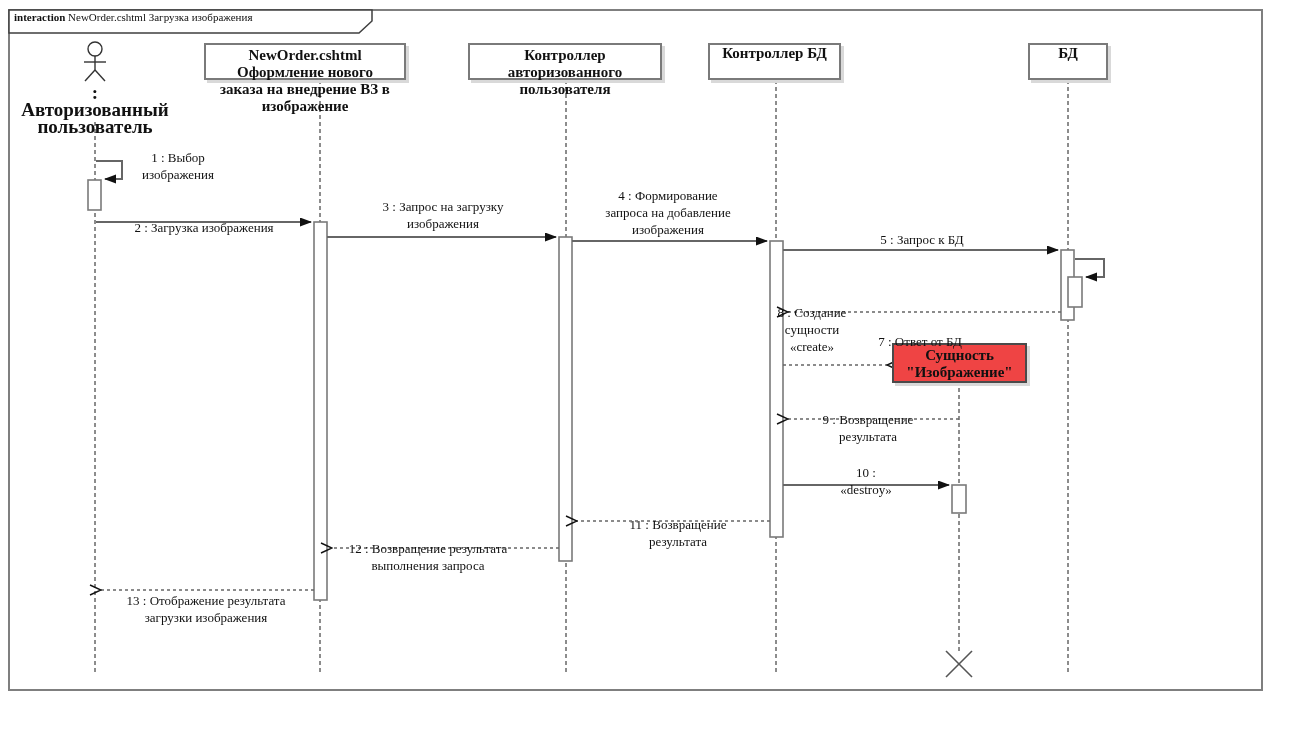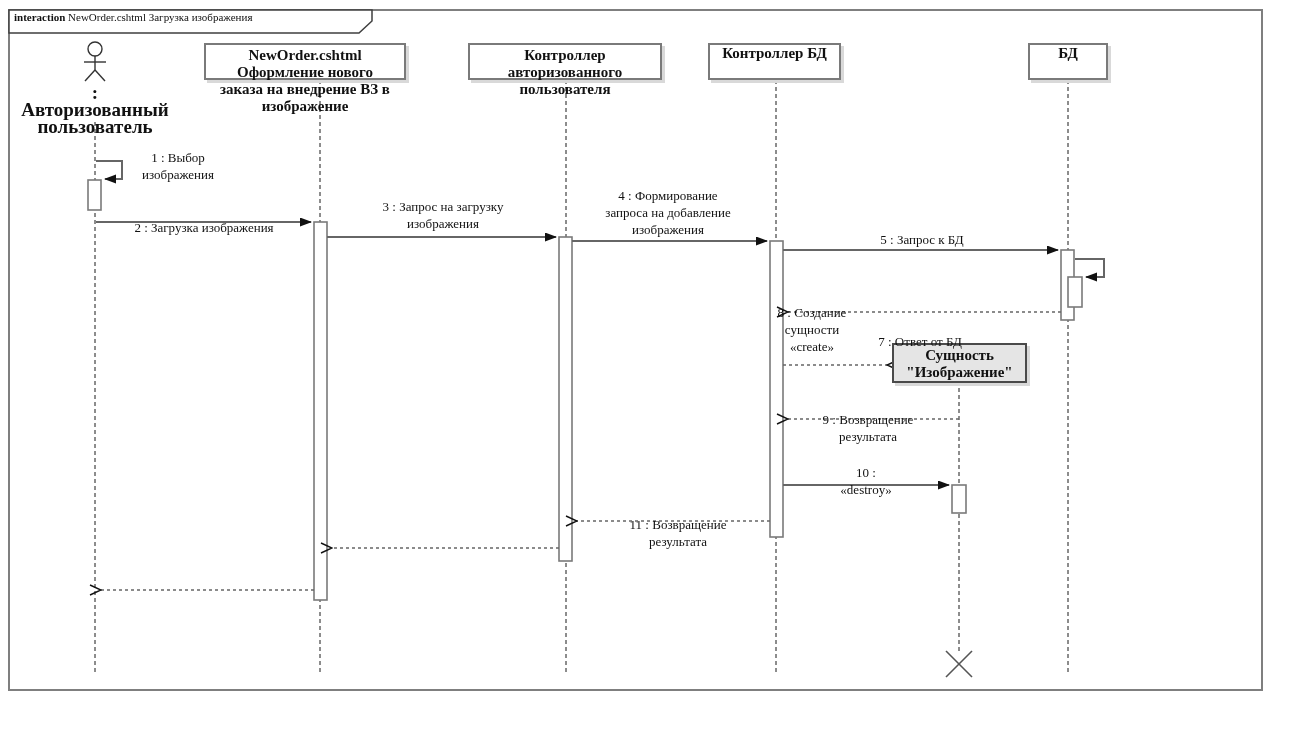--- a/index.html
+++ b/index.html
@@ -7,21 +7,21 @@
           font-family:"Liberation Serif","DejaVu Serif",serif;color:#111;}
   #frame{position:absolute;left:8px;top:9px;width:1251px;height:678px;border:2px solid #7f7f7f;background:#fff;}
   svg.overlay{position:absolute;left:0;top:0;width:1301px;height:730px;pointer-events:none;}
   .tab-text{position:absolute;left:14px;top:11px;font-size:11px;white-space:nowrap;}
   .tab-text b{font-weight:bold;}
   .hdr{position:absolute;height:33px;border:2px solid #7a7a7a;background:#fff;box-shadow:3px 3px 0 #d9d9d9;}
   .hdr-label{position:absolute;left:50%;transform:translateX(-50%);top:2px;width:max-content;
              text-align:center;font-weight:bold;font-size:15px;line-height:17px;white-space:pre-line;}
   .hdr-label.vcenter{top:0;}
   .entity{position:absolute;left:892px;top:343px;width:131px;height:36px;border:2px solid #4a4a4a;
-          background:#e5e5e5;box-shadow:3px 3px 0 #d9d9d9;}
+          background:#ef4444;box-shadow:3px 3px 0 #d9d9d9;}
   .msg{position:absolute;font-size:13px;line-height:17px;text-align:center;white-space:pre-line;}
   .actor-label{position:absolute;left:20px;top:84px;width:150px;text-align:center;font-weight:bold;
                font-size:19px;line-height:17px;white-space:pre-line;}
 </style>
 </head>
 <body>
 
 <div id="canvas">
 
   <div id="frame"></div>
@@ -129,14 +129,18 @@
   <div class="msg" style="left:820px;top:313px;width:200px;margin-top:20px;">7 : Ответ от БД</div>
   <div class="msg" style="left:747px;top:304px;width:130px;">8 : Создание
 сущности
 «create»</div>
   <div class="msg" style="left:788px;top:411px;width:160px;">9 : Возвращение
 результата</div>
   <div class="msg" style="left:806px;top:464px;width:120px;">10 :
 «destroy»</div>
   <div class="msg" style="left:598px;top:516px;width:160px;">11 : Возвращение
 результата</div>
+  <div class="msg" style="left:313px;top:540px;width:230px;">12 : Возвращение результата
+выполнения запроса</div>
+  <div class="msg" style="left:91px;top:592px;width:230px;">13 : Отображение результата
+загрузки изображения</div>
 
 </div>
 
 </body></html>

